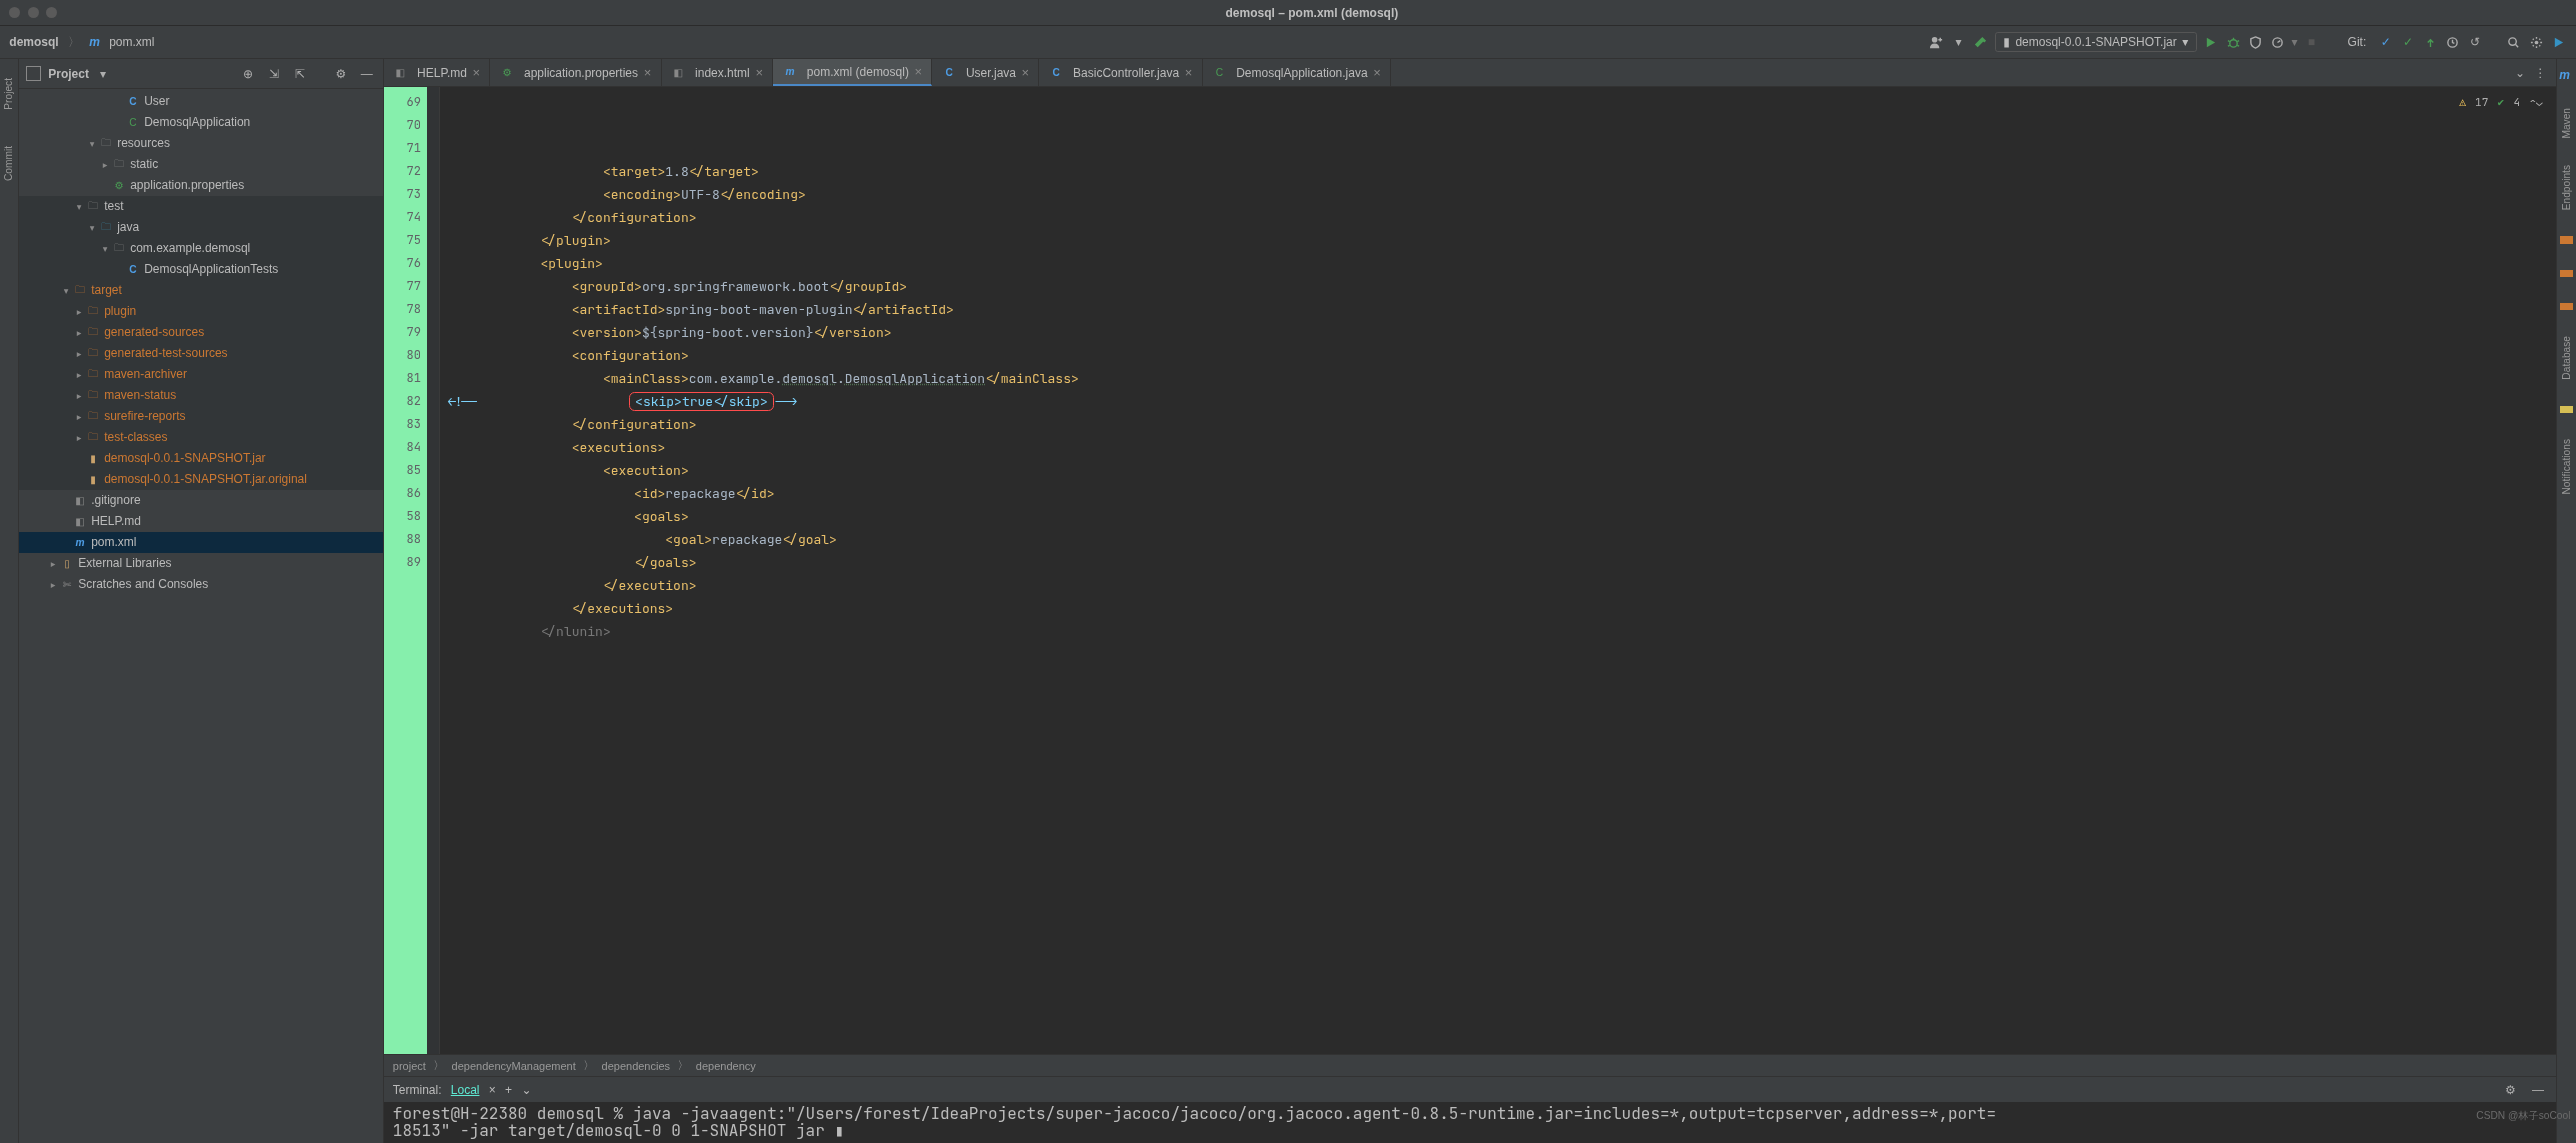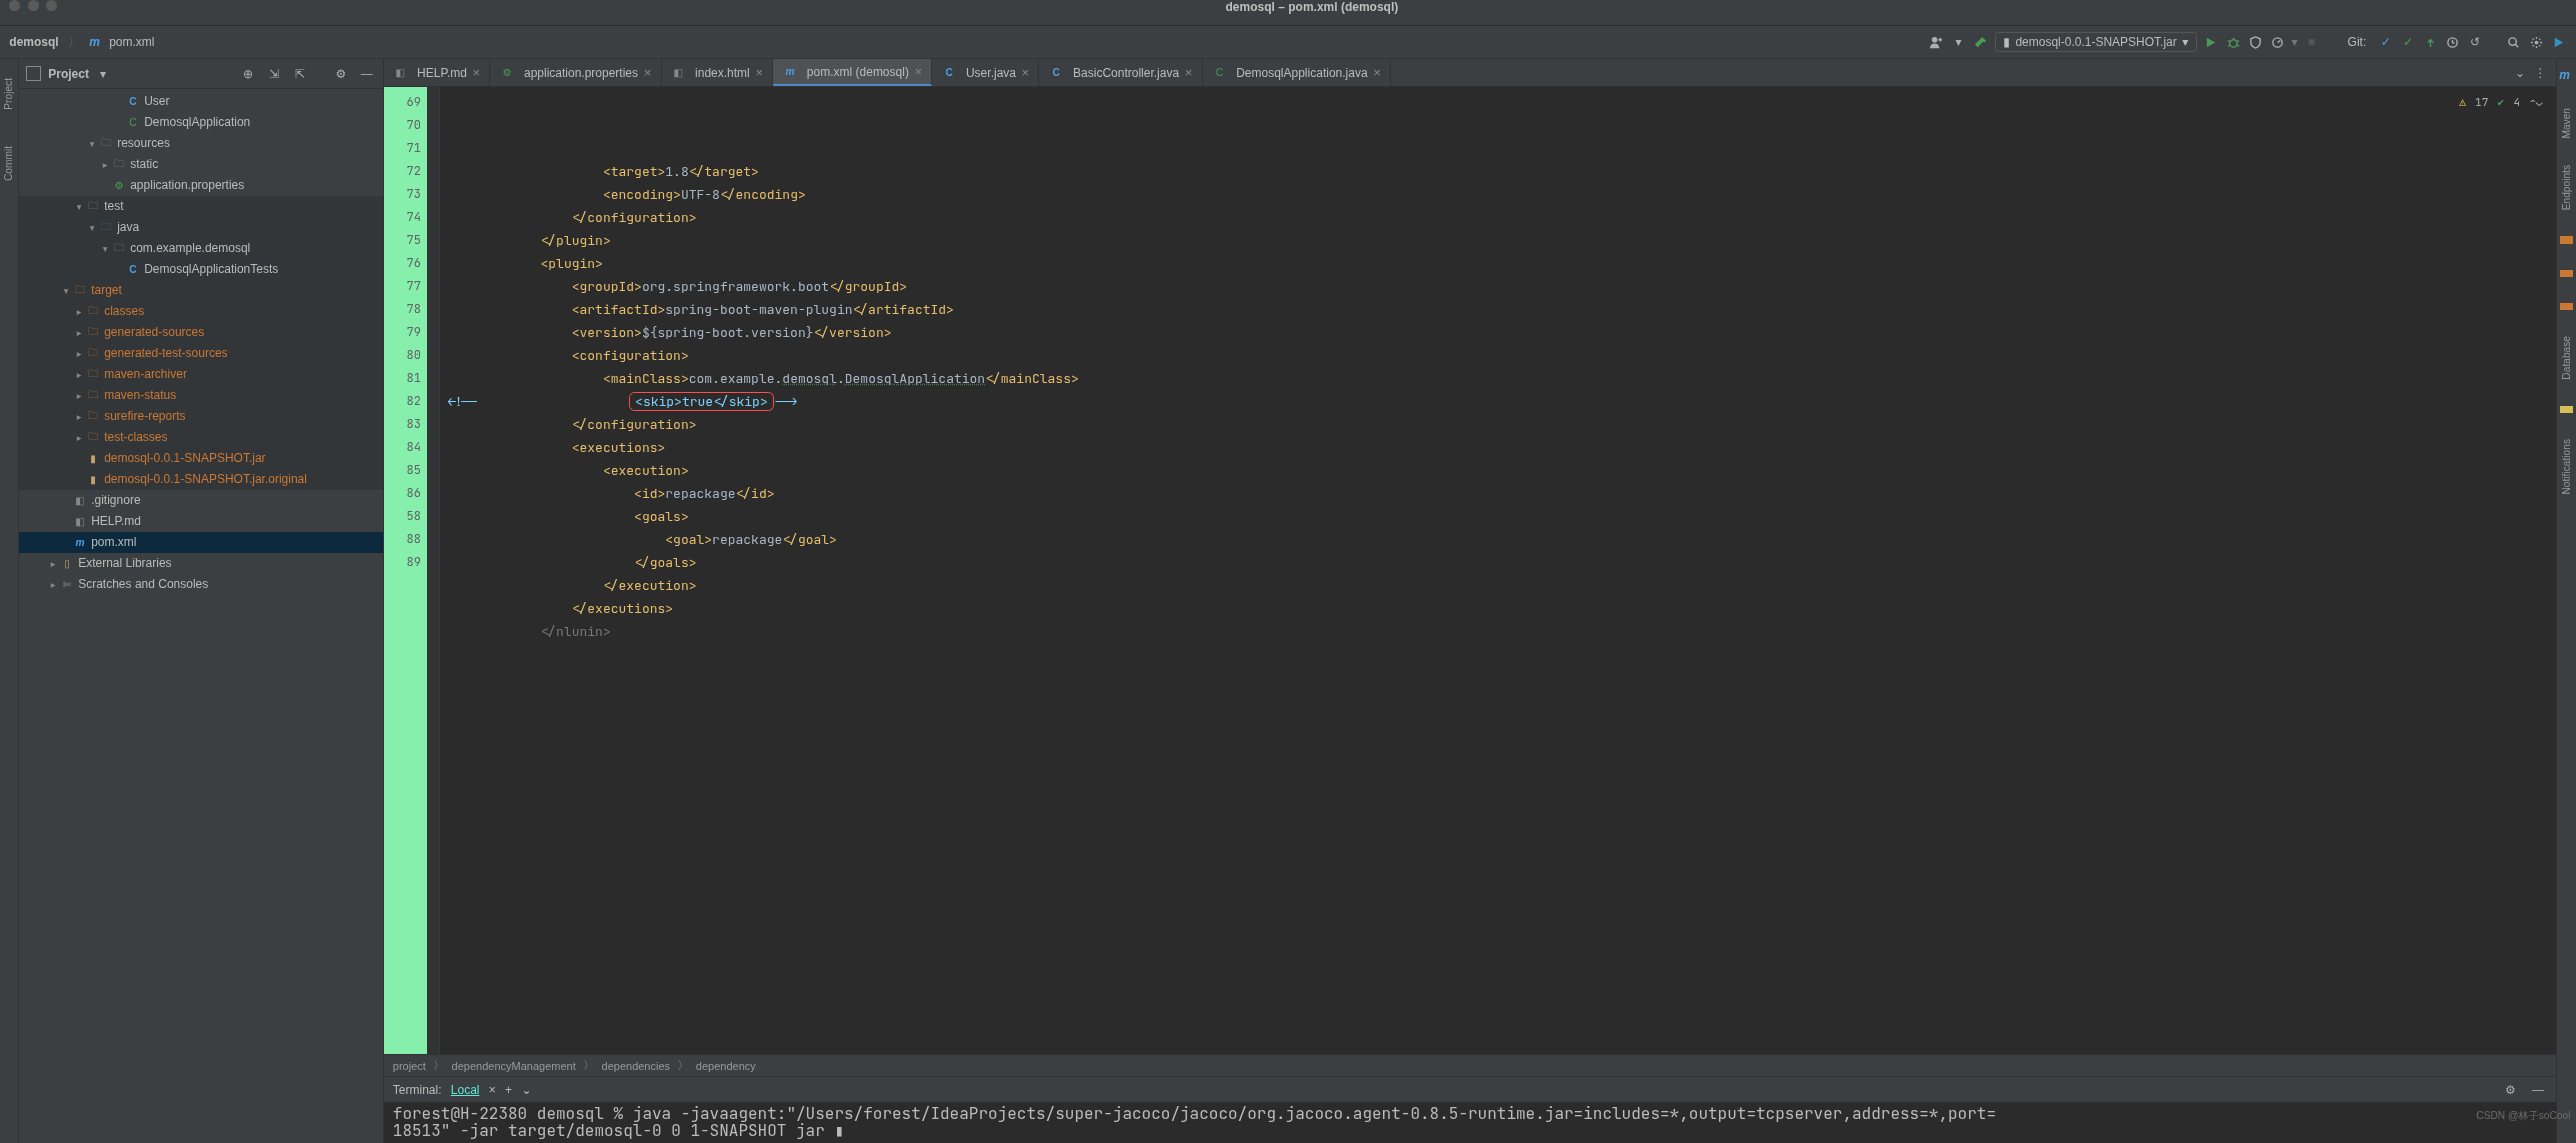--- a/index.html
+++ b/index.html
@@ -7,21 +7,21 @@
   font-family: -apple-system, "Segoe UI", sans-serif;
   background: #2b2b2b;
   color: #bbbbbb;
   font-size: 12px;
   overflow: hidden;
   width: 2576px;
   transform-origin: top left;
 }
 .window { display:flex; flex-direction:column; height:100vh; min-height:638px;}
 .titlebar {
-  height: 26px; background:#3c3f41; display:flex; align-items:flex-start;
+  height: 26px; background:#3c3f41; display:flex; align-items:center;
   padding:0 9.3px; border-bottom:0.9px solid #2b2b2b;
 }
 .traffic { display:flex; gap:7.4px; }
 .dot { width:11px; height:11px; border-radius:50%; background:#5a5a5a; }
 .title { flex:1; text-align:center; font-weight:bold; color:#bfbfbf; font-size:12px;}
 .toolbar-main {
   height:33px; background:#3c3f41; display:flex; align-items:center; padding:0 9.3px;
   border-bottom:0.9px solid #323232; gap:5.6px;
 }
 .crumb-root { font-weight:bold; color:#bbbbbb; }
@@ -277,21 +277,21 @@
           <div class="tree-row shade">
             <span class="ind" style="width:41px"></span>
             <span class="caret dn"></span>
             <span class="ico folder-tgt">🗀</span>
             <span class="txt-dim">target</span>
           </div>
           <div class="tree-row shade">
             <span class="ind" style="width:54px"></span>
             <span class="caret rt"></span>
             <span class="ico folder-tgt">🗀</span>
-            <span class="txt-dim">classes</span>
+            <span class="txt-dim">plugin</span>
           </div>
           <div class="tree-row shade">
             <span class="ind" style="width:54px"></span>
             <span class="caret rt"></span>
             <span class="ico folder-tgt">🗀</span>
             <span class="txt-dim">generated-sources</span>
           </div>
           <div class="tree-row shade">
             <span class="ind" style="width:54px"></span>
             <span class="caret rt"></span>

